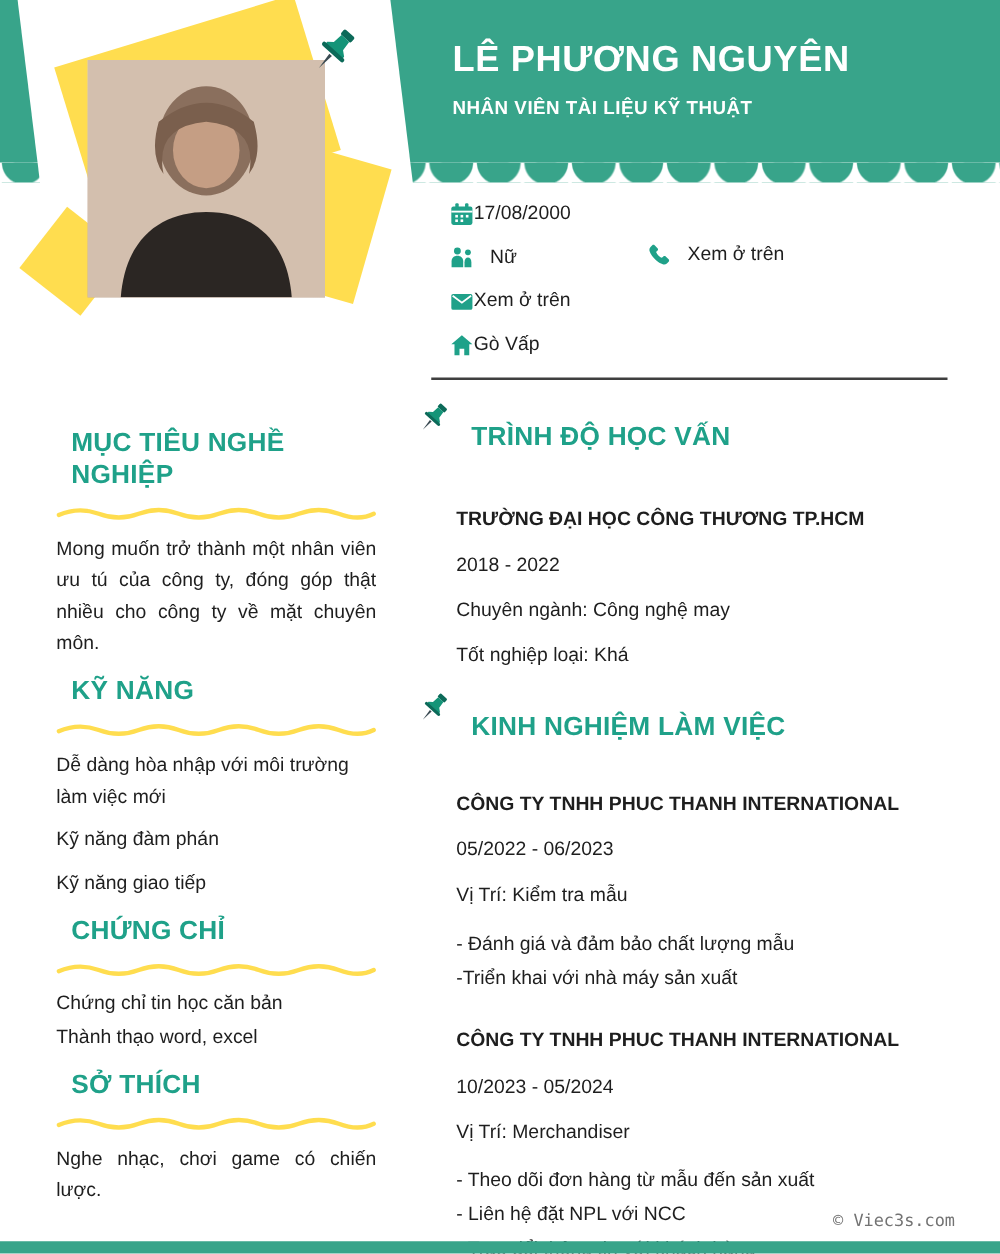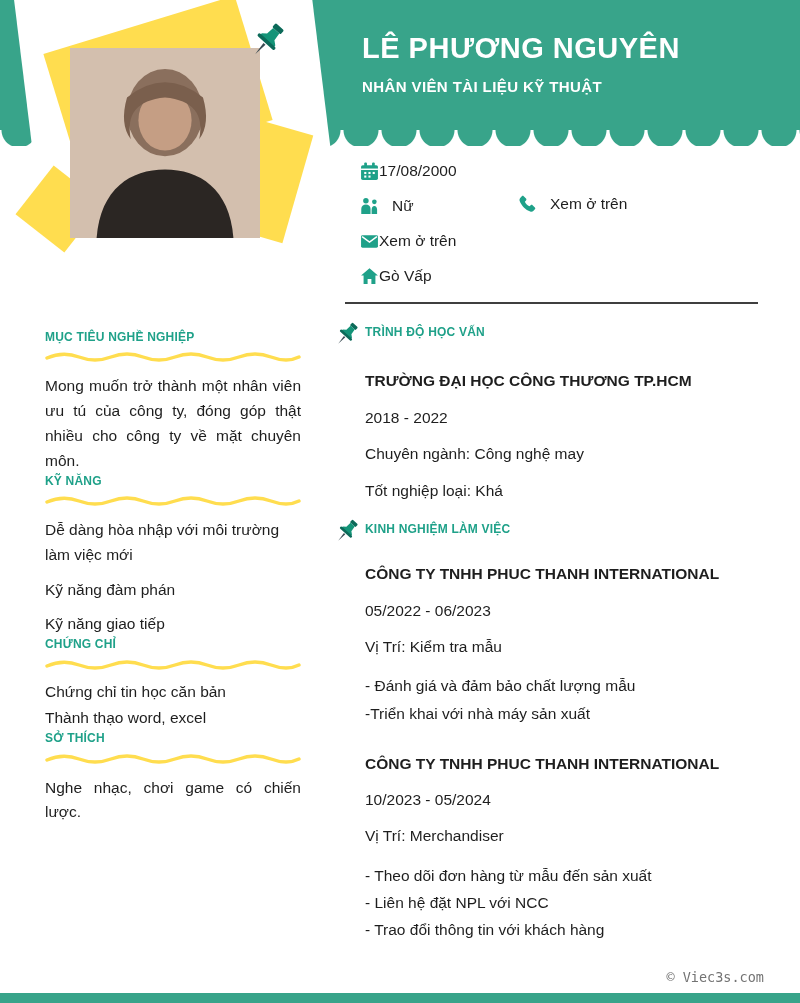--- a/index.html
+++ b/index.html
@@ -50,21 +50,21 @@
   .contact-row{position:relative;display:flex;align-items:center;gap:0;height:22px;margin-bottom:13px;font-size:15.5px;}
   .contact-pair{display:flex;align-items:flex-start;gap:13px;}
   .contact-pair.second{position:absolute;left:158px;top:0;height:22px;}
   .cicon{width:19px;height:19px;flex:0 0 19px;}
   .divider{position:absolute;left:345px;top:302px;width:413px;border-top:2px solid #3f3f3f;z-index:6;}
 
   
   .left-col{position:absolute;left:45px;top:330px;width:256px;z-index:6;}
   .right-col{position:absolute;left:365px;top:325px;width:402px;z-index:6;}
 
-  h3.sec{margin:0;font-size:12px;line-height:1.2;color:var(--teal);font-weight:bold;letter-spacing:.2px;}
+  h3.sec{margin:12px;font-size:21px;line-height:1.2;color:var(--teal);font-weight:bold;letter-spacing:.2px;}
   .wave{display:block;width:100%;height:12px;margin:6px 0 0;}
   .left-col p{font-size:15.5px;line-height:1.6;margin:0;}
   .objective-body,.hobbies-body{text-align:justify;margin-top:12px !important;}
   .skill-item{margin-top:12px !important;}
   .skill-item + .skill-item{margin-top:10px !important;}
   .cert-item{margin-top:10px !important;}
   .cert-item + .cert-item{margin-top:2px !important;}
   .gap-sec{margin-top:24px;}
   .gap-sec-sm{margin-top:22px;}
 

